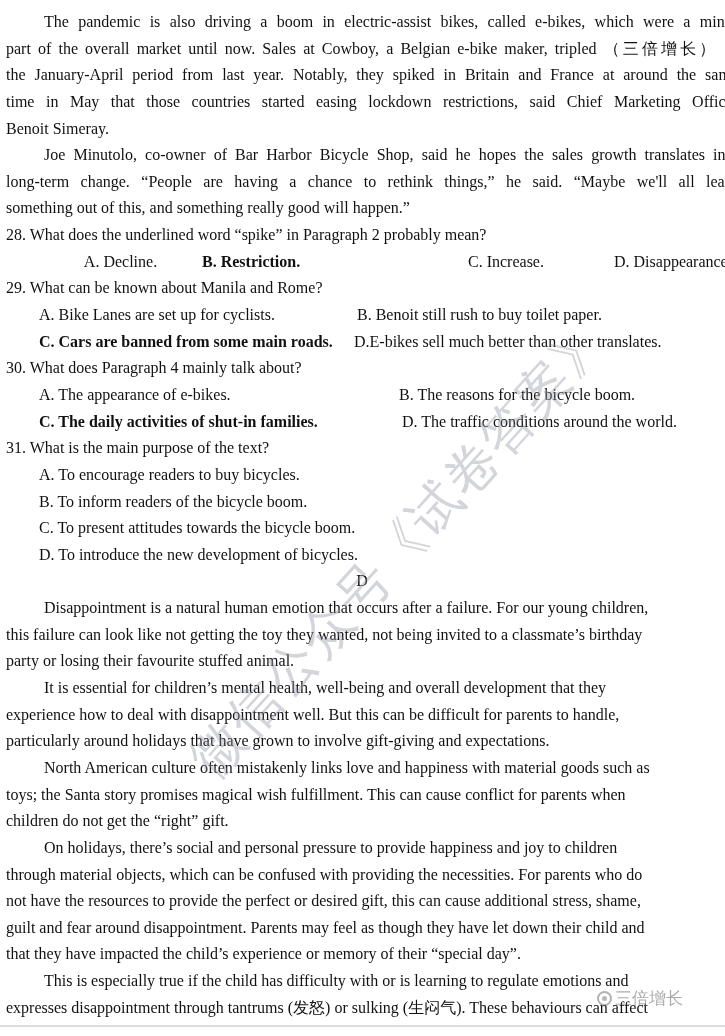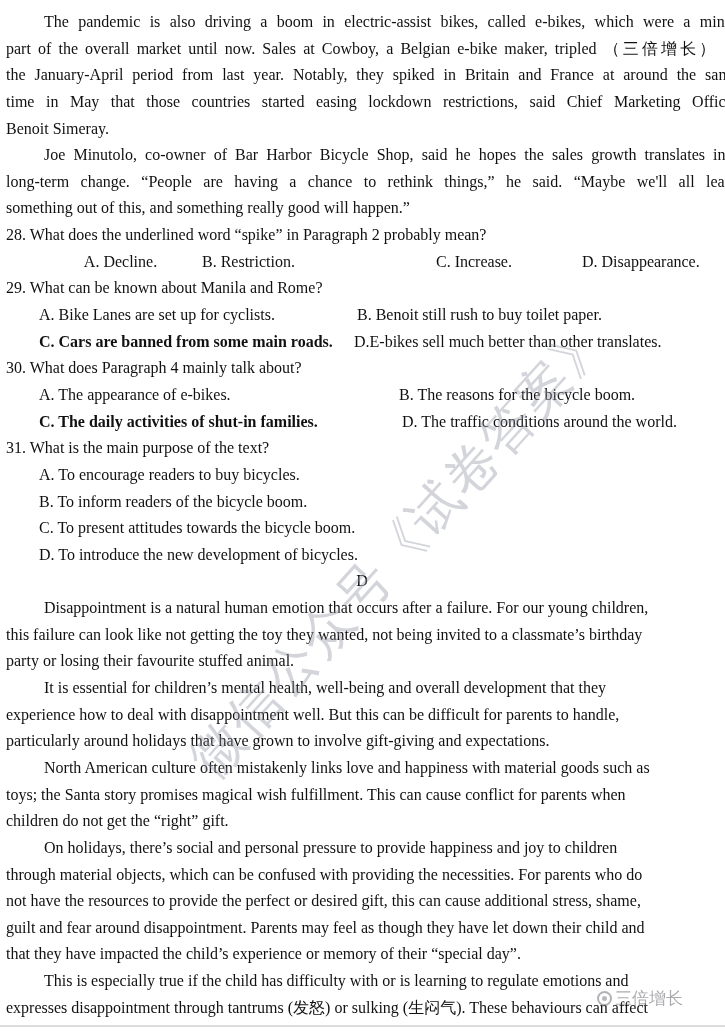--- a/index.html
+++ b/index.html
@@ -19,21 +19,21 @@
     line-height:26.65px;
     white-space:nowrap;
   }
   .line { height:26.65px; white-space:nowrap; }
   
   .j { box-sizing:border-box; width:732px; text-align:justify; text-align-last:justify; }
   .ind { padding-left:38px; }
   .optind { padding-left:33px; }
   .center { width:712px; text-align:center; }
   .opt { display:inline-block; white-space:nowrap; vertical-align:top; }
-  .w163 { width:163px;text-align:center; } .w234 { width:234px; } .w146 { width:146px; }
+  .w163 { width:163px;text-align:center; } .w234 { width:234px;font-weight:bold; } .w146 { width:146px;margin-left:32px; }
   .w320 { width:318px; } .w317 { width:315px;font-weight:bold; }
   .w360 { width:360px; } .w363 { width:363px;font-weight:bold; }
   
   .wm-diag {
     position:absolute;
     left:104px; top:515px;
     width:590px;
     transform:rotate(-48deg);
     transform-origin:center center;
     font-size:52px;

